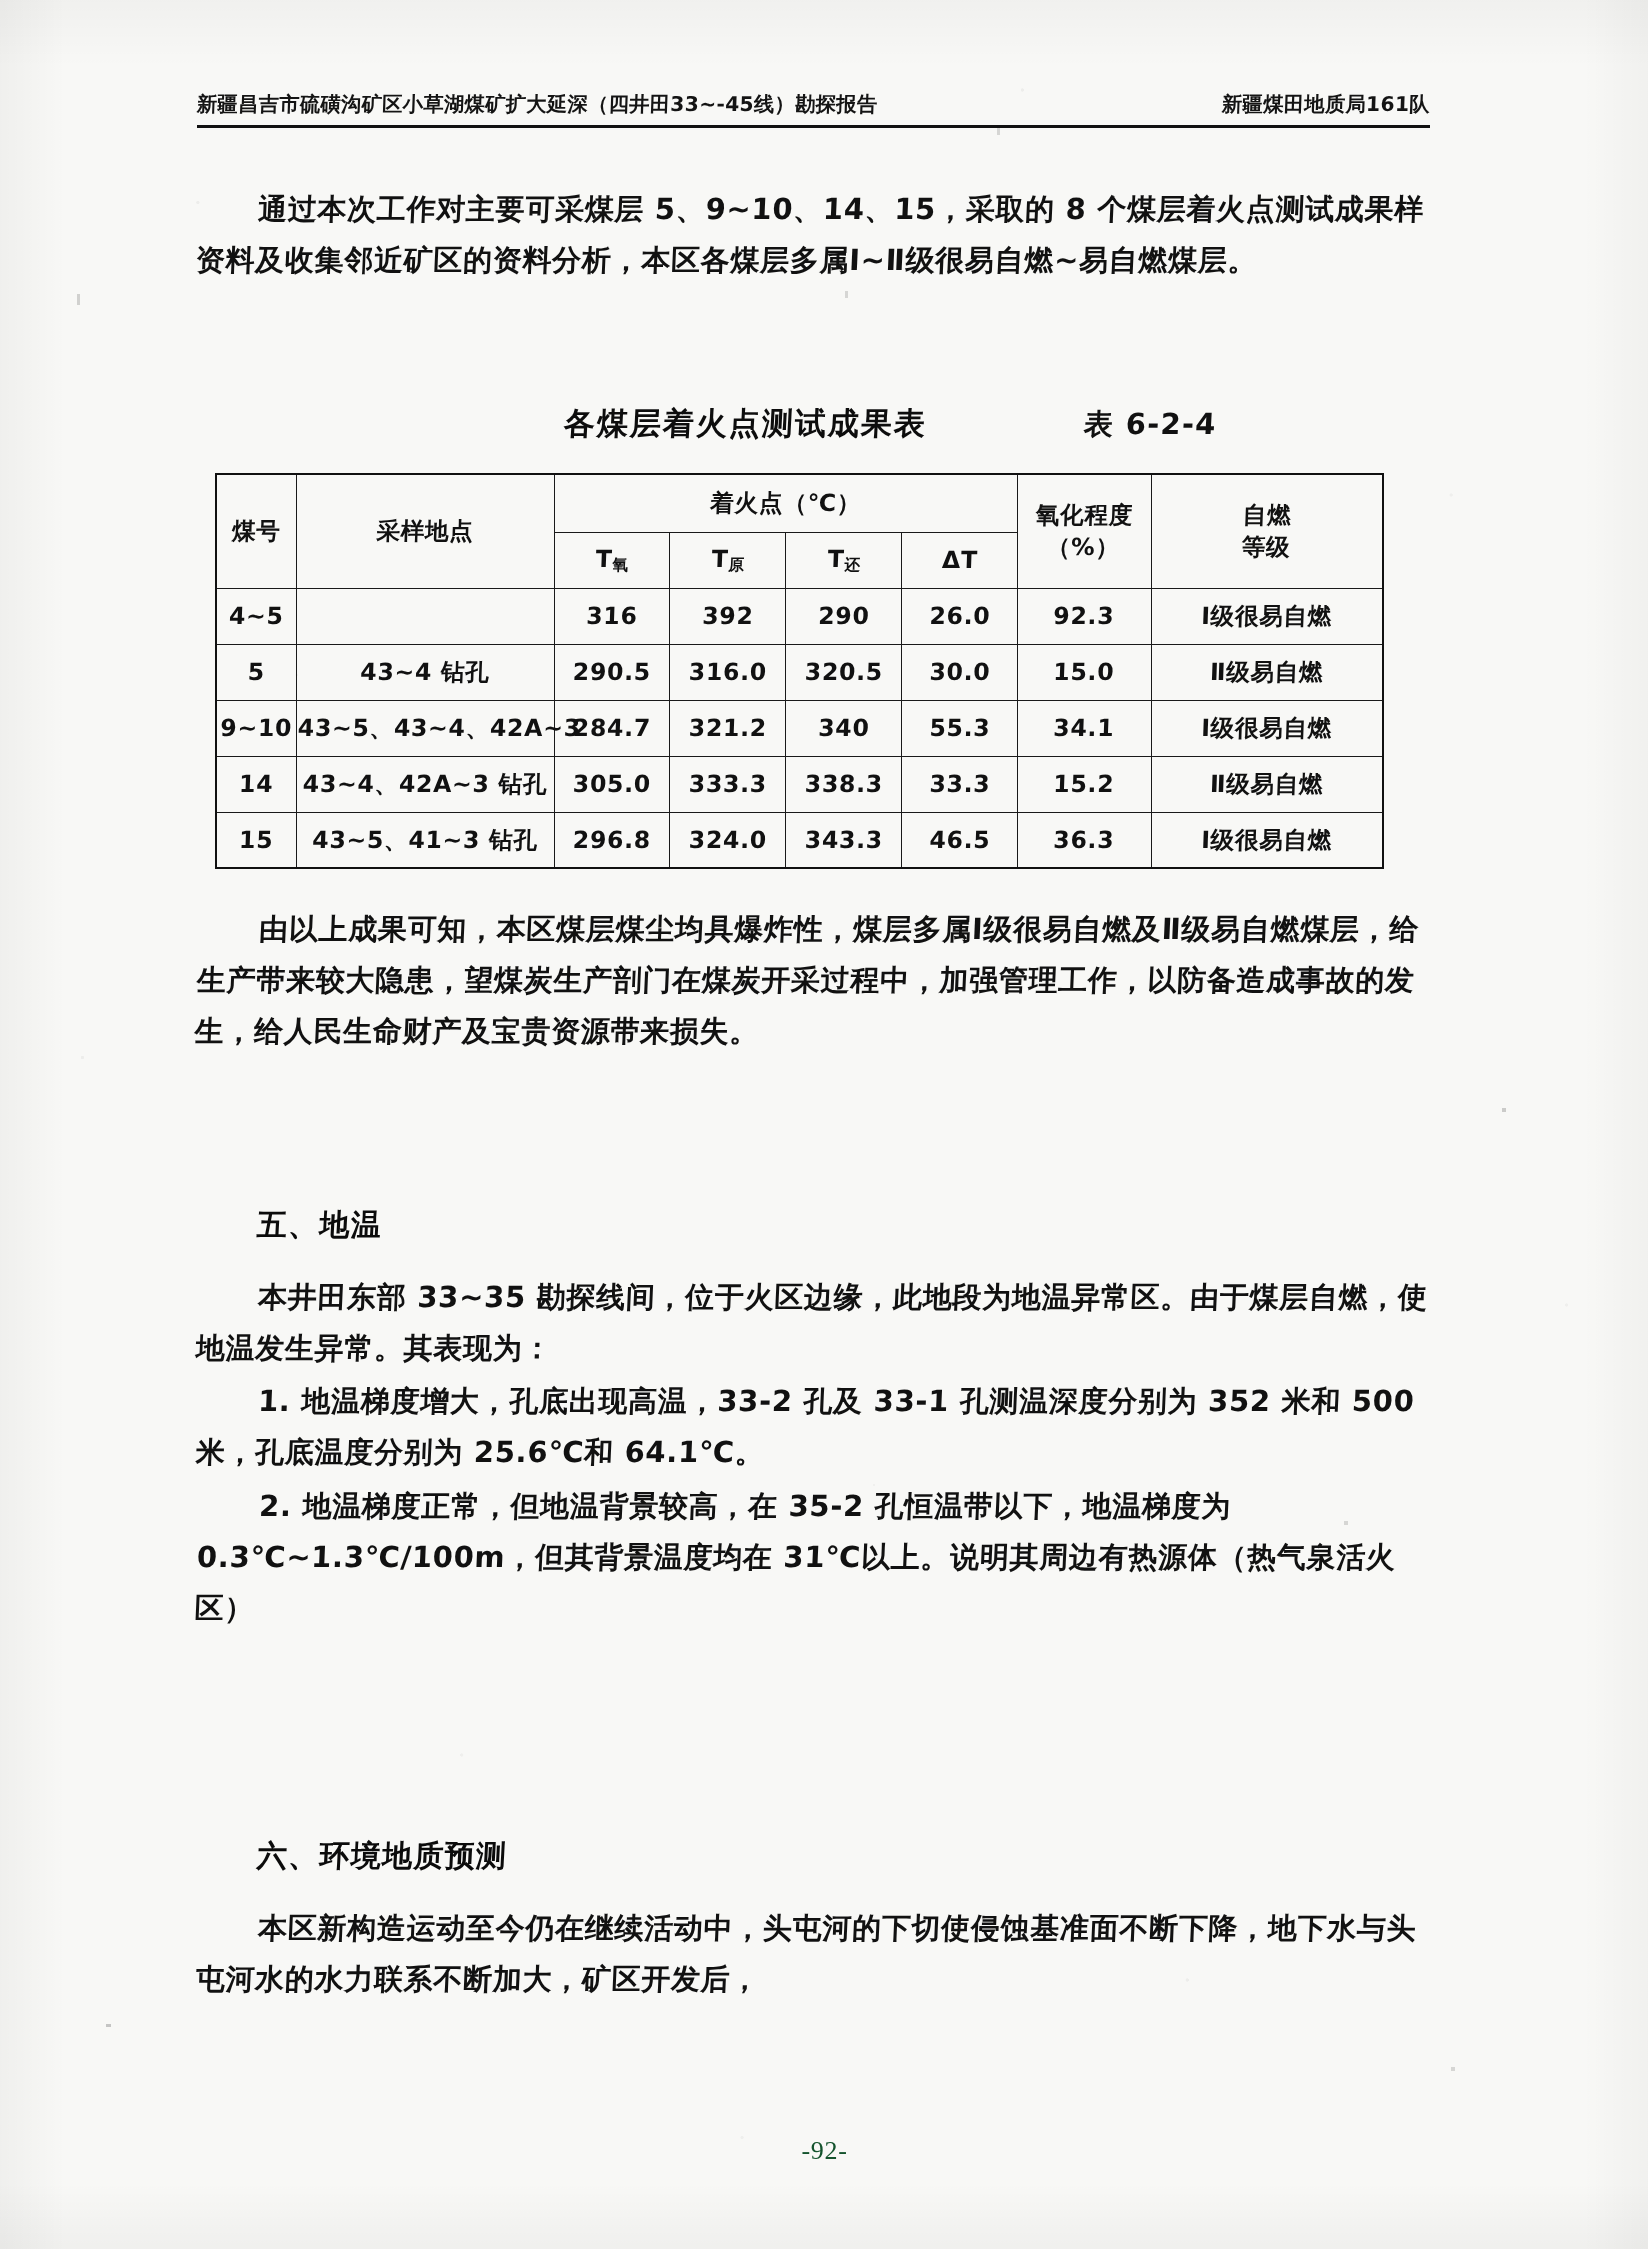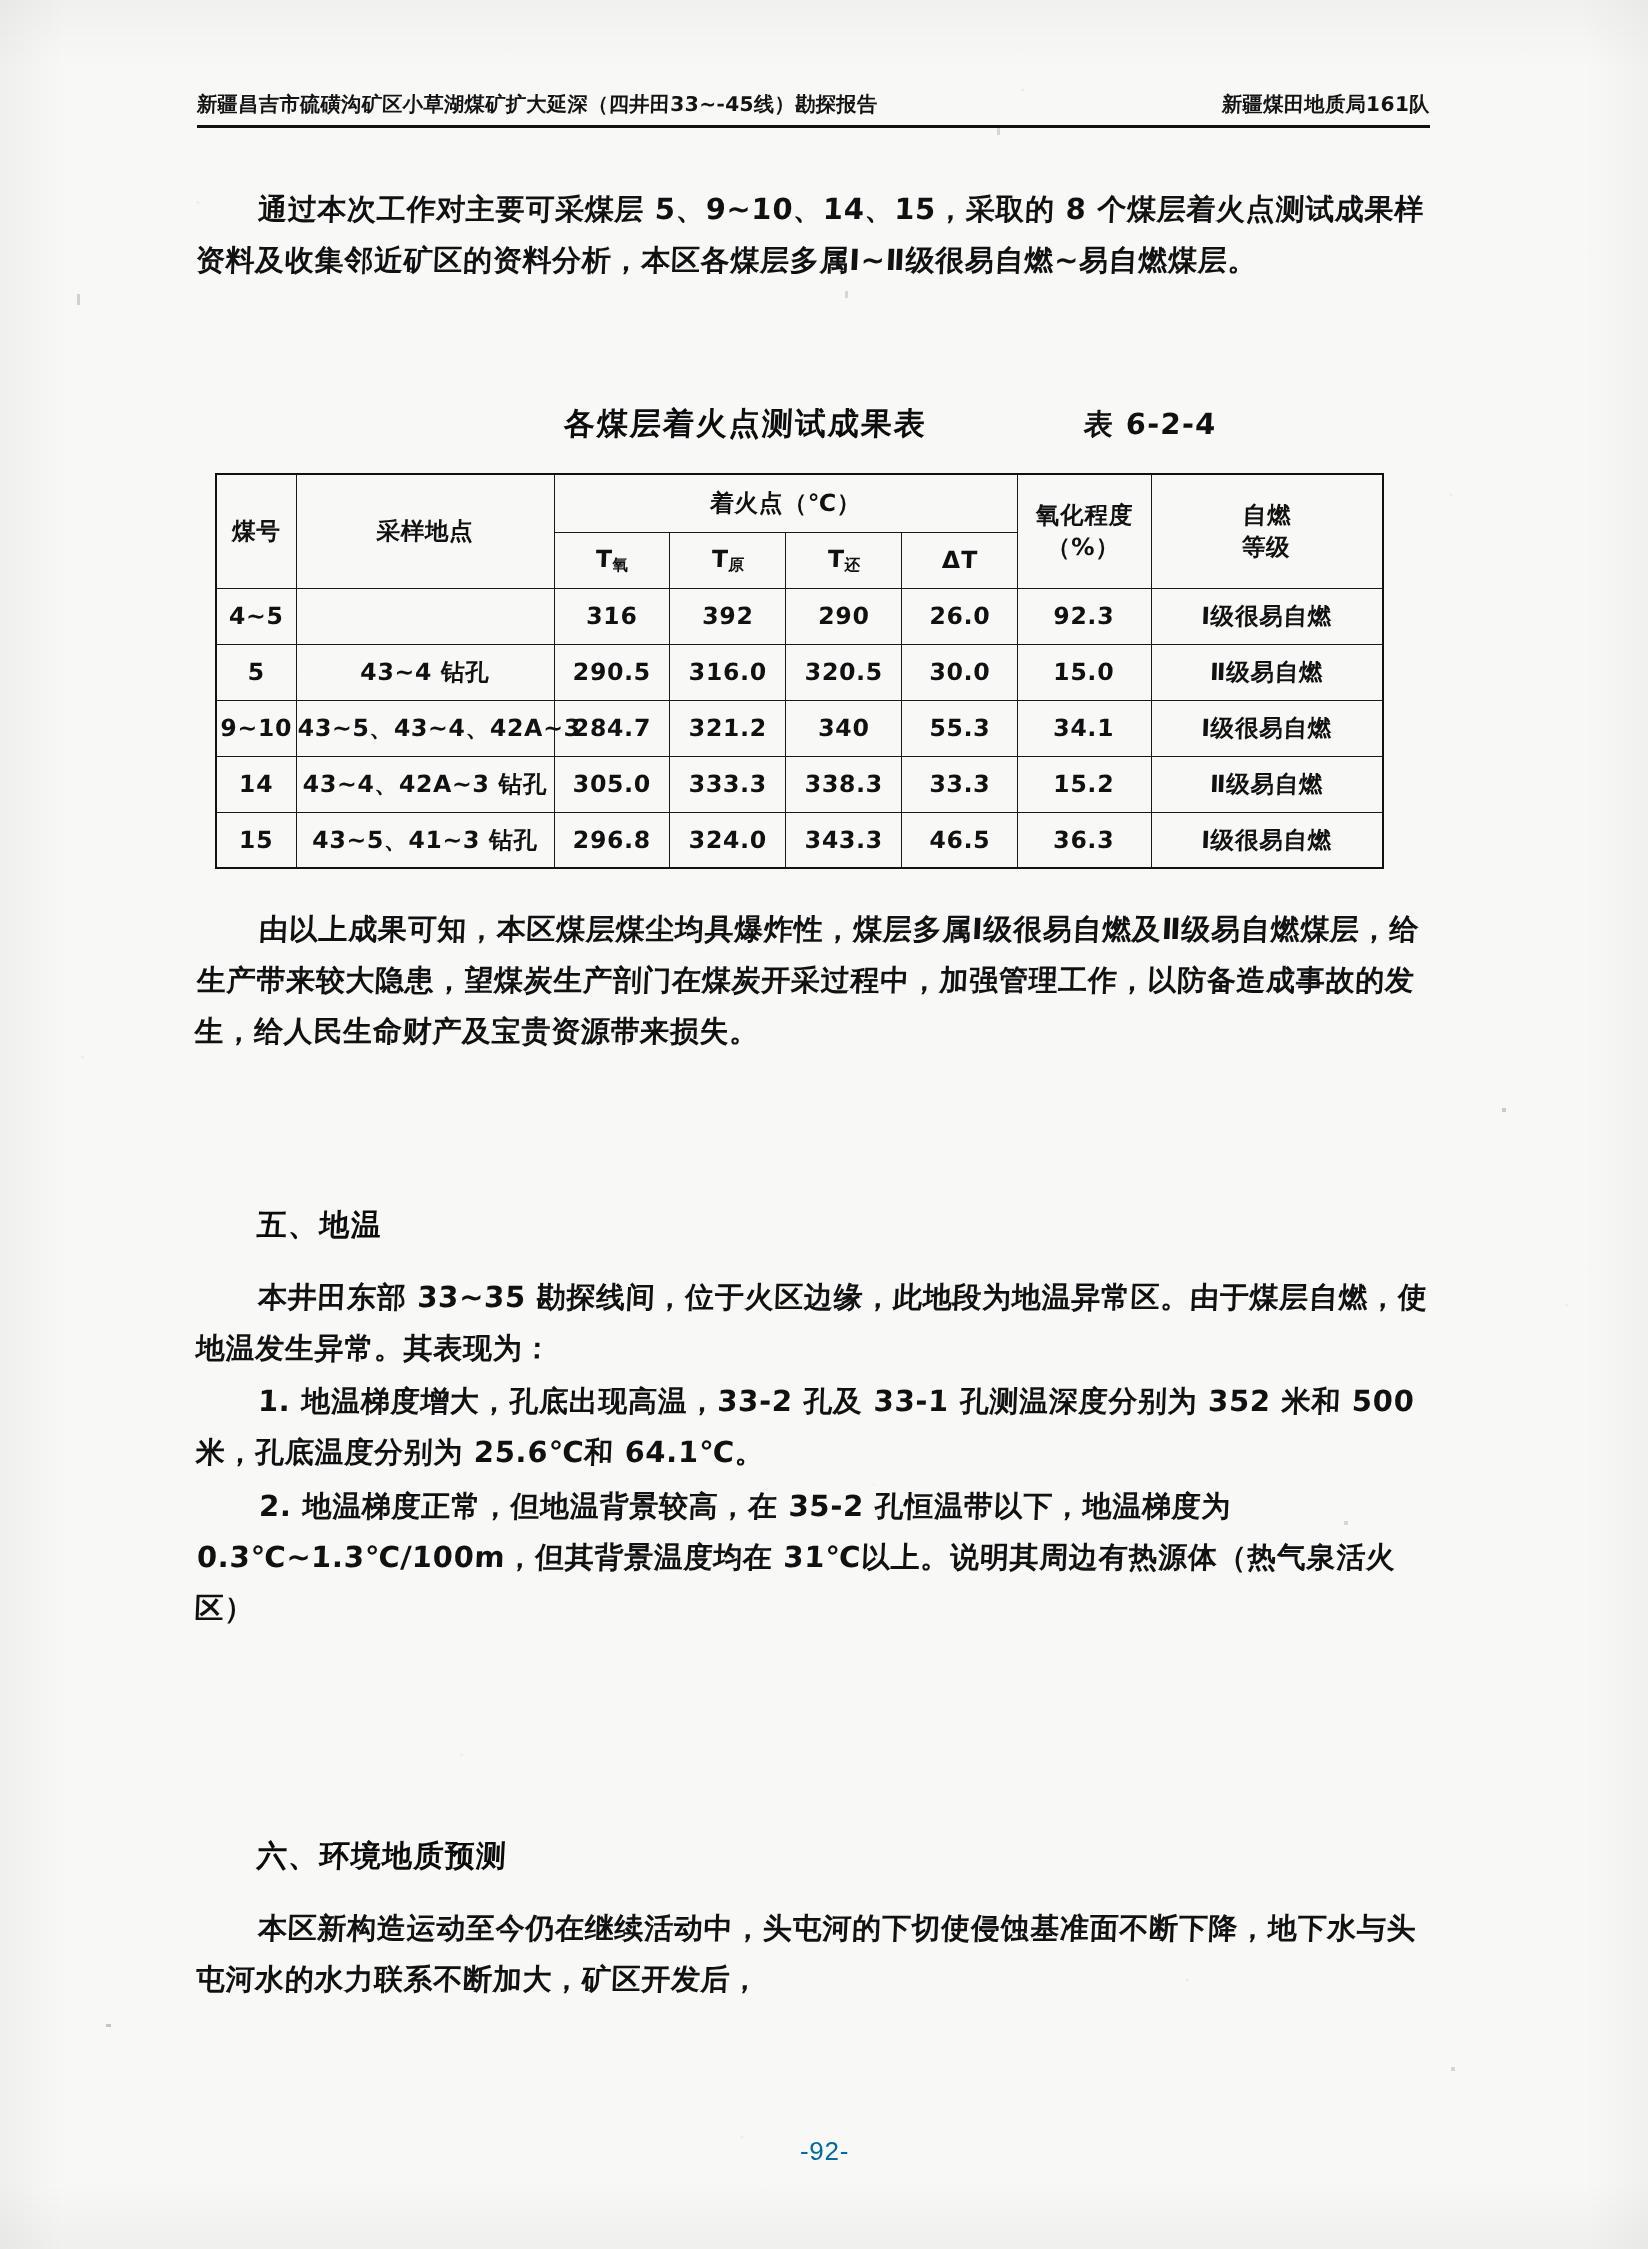--- a/index.html
+++ b/index.html
@@ -190,23 +190,23 @@
 
   
   .footer {
     position: absolute;
     top: 2136px;
     left: 0;
     width: 1649px;
     text-align: center;
   }
   .page-number {
-    font-family: Liberation Sans, sans-serif;
+    font-family: Liberation Serif, serif;
     font-size: 26px;
-    color: #0369a1;
+    color: #14532d;
     letter-spacing: 0.7px;
   }
 
   
   .mark { position: absolute; background: rgba(0,0,0,.45); z-index: 2; }
 </style>
 </head>
 <body>
 
 <div class="page">

